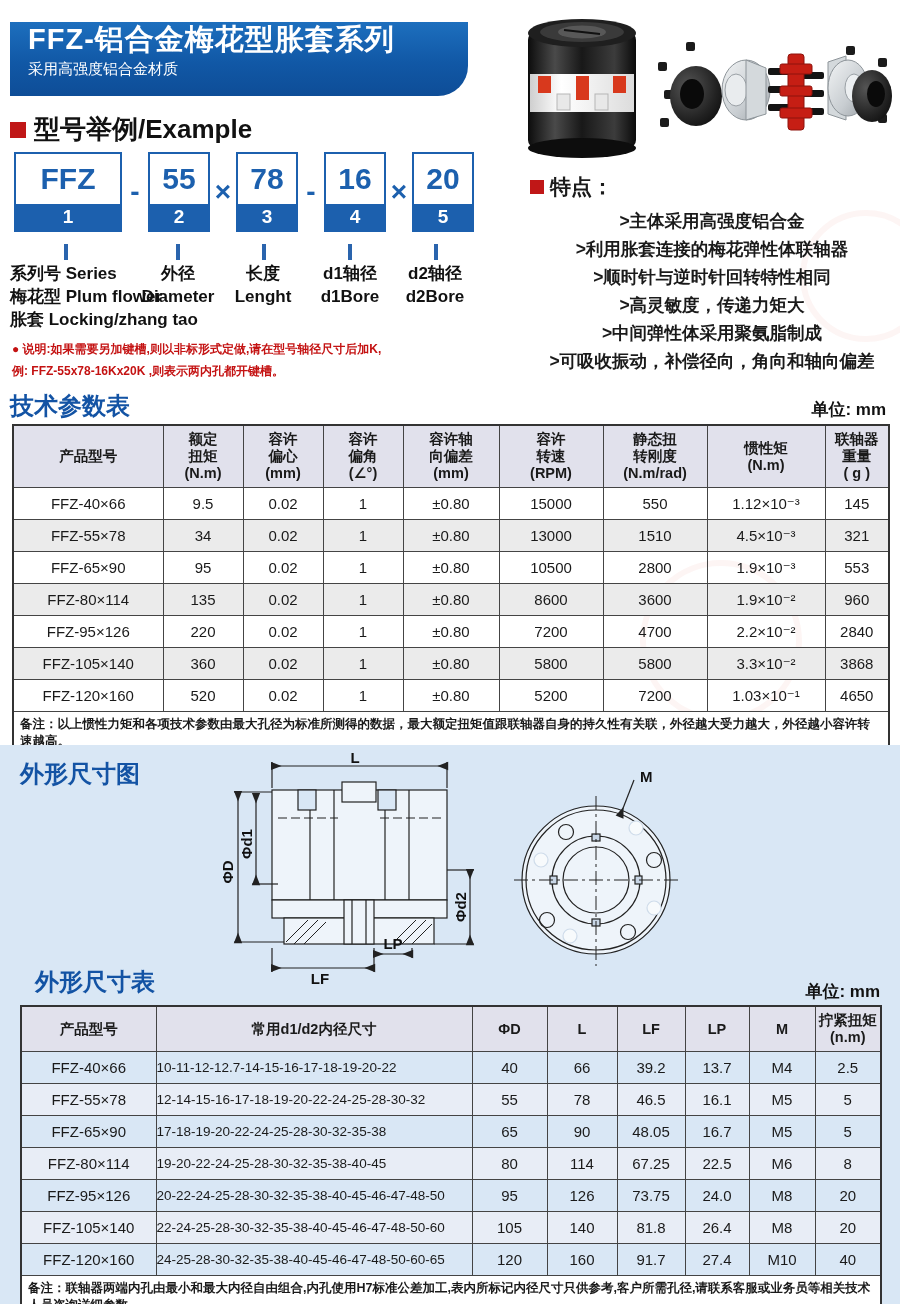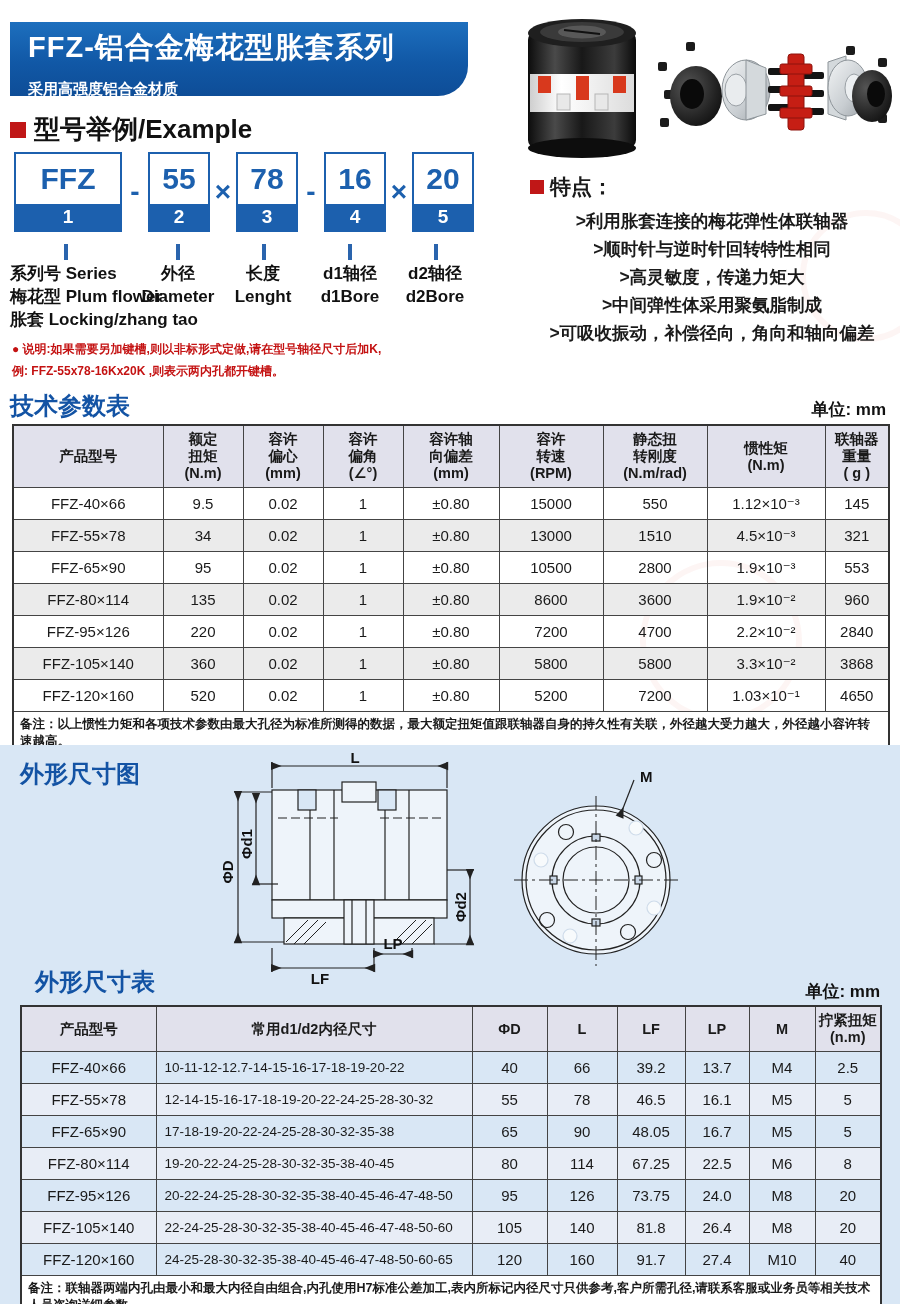--- a/index.html
+++ b/index.html
@@ -3,23 +3,23 @@
 <meta charset="utf-8">
 <style>
   html,body{margin:0;padding:0;}
   body{width:900px;height:1304px;position:relative;overflow:hidden;background:#ffffff;
        font-family:"Liberation Sans","DejaVu Sans",sans-serif;color:#1a1a1a;}
   .abs{position:absolute;}
 
   
   .banner{left:10px;top:22px;width:458px;height:74px;
           background:linear-gradient(180deg,#1d6fbe 0%,#1158a6 55%,#0e4d97 100%);
-          border-radius:0 0 30px 0;color:#fff;padding:8px 0 0 18px;box-sizing:border-box;}
+          border-radius:0 0 30px 0;color:#fff;padding:0 0 0 18px;box-sizing:border-box;}
   .banner h1{margin:0;font-size:29px;font-weight:bold;letter-spacing:1px;line-height:34px;}
-  .banner .sub{font-size:15px;font-weight:bold;margin-top:16px;}
+  .banner .sub{font-size:15px;font-weight:normal;margin-top:4px;}
 
   
   .sec-title{display:flex;align-items:center;gap:8px;font-size:26px;font-weight:bold;color:#111;}
   .red-sq{width:16px;height:16px;background:#c01717;display:inline-block;}
   .blue-title{font-size:24px;font-weight:bold;color:#1353a4;}
   .unit{font-size:17px;font-weight:bold;color:#111;}
 
   
   .model-row{left:14px;top:152px;display:flex;align-items:center;}
   .mbox{border:2px solid #1c60ae;background:#fff;text-align:center;}
@@ -44,21 +44,21 @@
   .dtable{border:2px solid #333;}
   .dtable th,.dtable td{border:1px solid #444;text-align:center;overflow:hidden;}
   .dtable th{background:#e1e1ec;font-size:14.5px;font-weight:bold;line-height:17px;
              white-space:pre-line;padding:5px 1px;}
   .dtable td{font-size:15px;padding:0 2px;height:31px;}
   .dtable tr.alt td{background:#ebebeb;}
   .dtable .noterow td{font-size:12.5px;font-weight:bold;text-align:left;padding:4px 6px;height:24px;
                       background:#fff;}
   #tech-table{left:12px;top:424px;width:876px;}
   #dim-table{left:20px;top:1005px;width:860px;}
-  #dim-table td:nth-child(2){text-align:left;padding-left:8px;font-size:13.5px;}
+  #dim-table td:nth-child(2){text-align:left;padding-left:0;font-size:13.5px;}
   #dim-table tr.alt td{background:#e8edf6;}
 
   
   .blue-zone{left:0;top:745px;width:900px;height:559px;background:#d9e7f5;}
 
   
   .wm{position:absolute;border:6px solid #d23b2f;border-radius:50%;opacity:0.05;}
 
   svg text{font-family:"Liberation Sans","DejaVu Sans",sans-serif;}
 </style>
@@ -210,20 +210,21 @@
 
 <div class="abs note-red">● 说明:如果需要另加键槽,则以非标形式定做,请在型号轴径尺寸后加K,
     例: FFZ-55x78-16Kx20K ,则表示两内孔都开键槽。</div>
 
 <div class="abs features">
   <div class="head">
     <span class="red-sq"></span>
     <span>特点：</span>
   </div>
   <ul>
+    <li>&gt;主体采用高强度铝合金</li>
     <li>&gt;利用胀套连接的梅花弹性体联轴器</li>
     <li>&gt;顺时针与逆时针回转特性相同</li>
     <li>&gt;高灵敏度，传递力矩大</li>
     <li>&gt;中间弹性体采用聚氨脂制成</li>
     <li>&gt;可吸收振动，补偿径向，角向和轴向偏差</li>
   </ul>
 </div>
 
 <div class="abs blue-title" style="left:10px;top:390px;">技术参数表</div>
 <div class="abs unit" style="right:14px;top:398px;">单位: mm</div>

